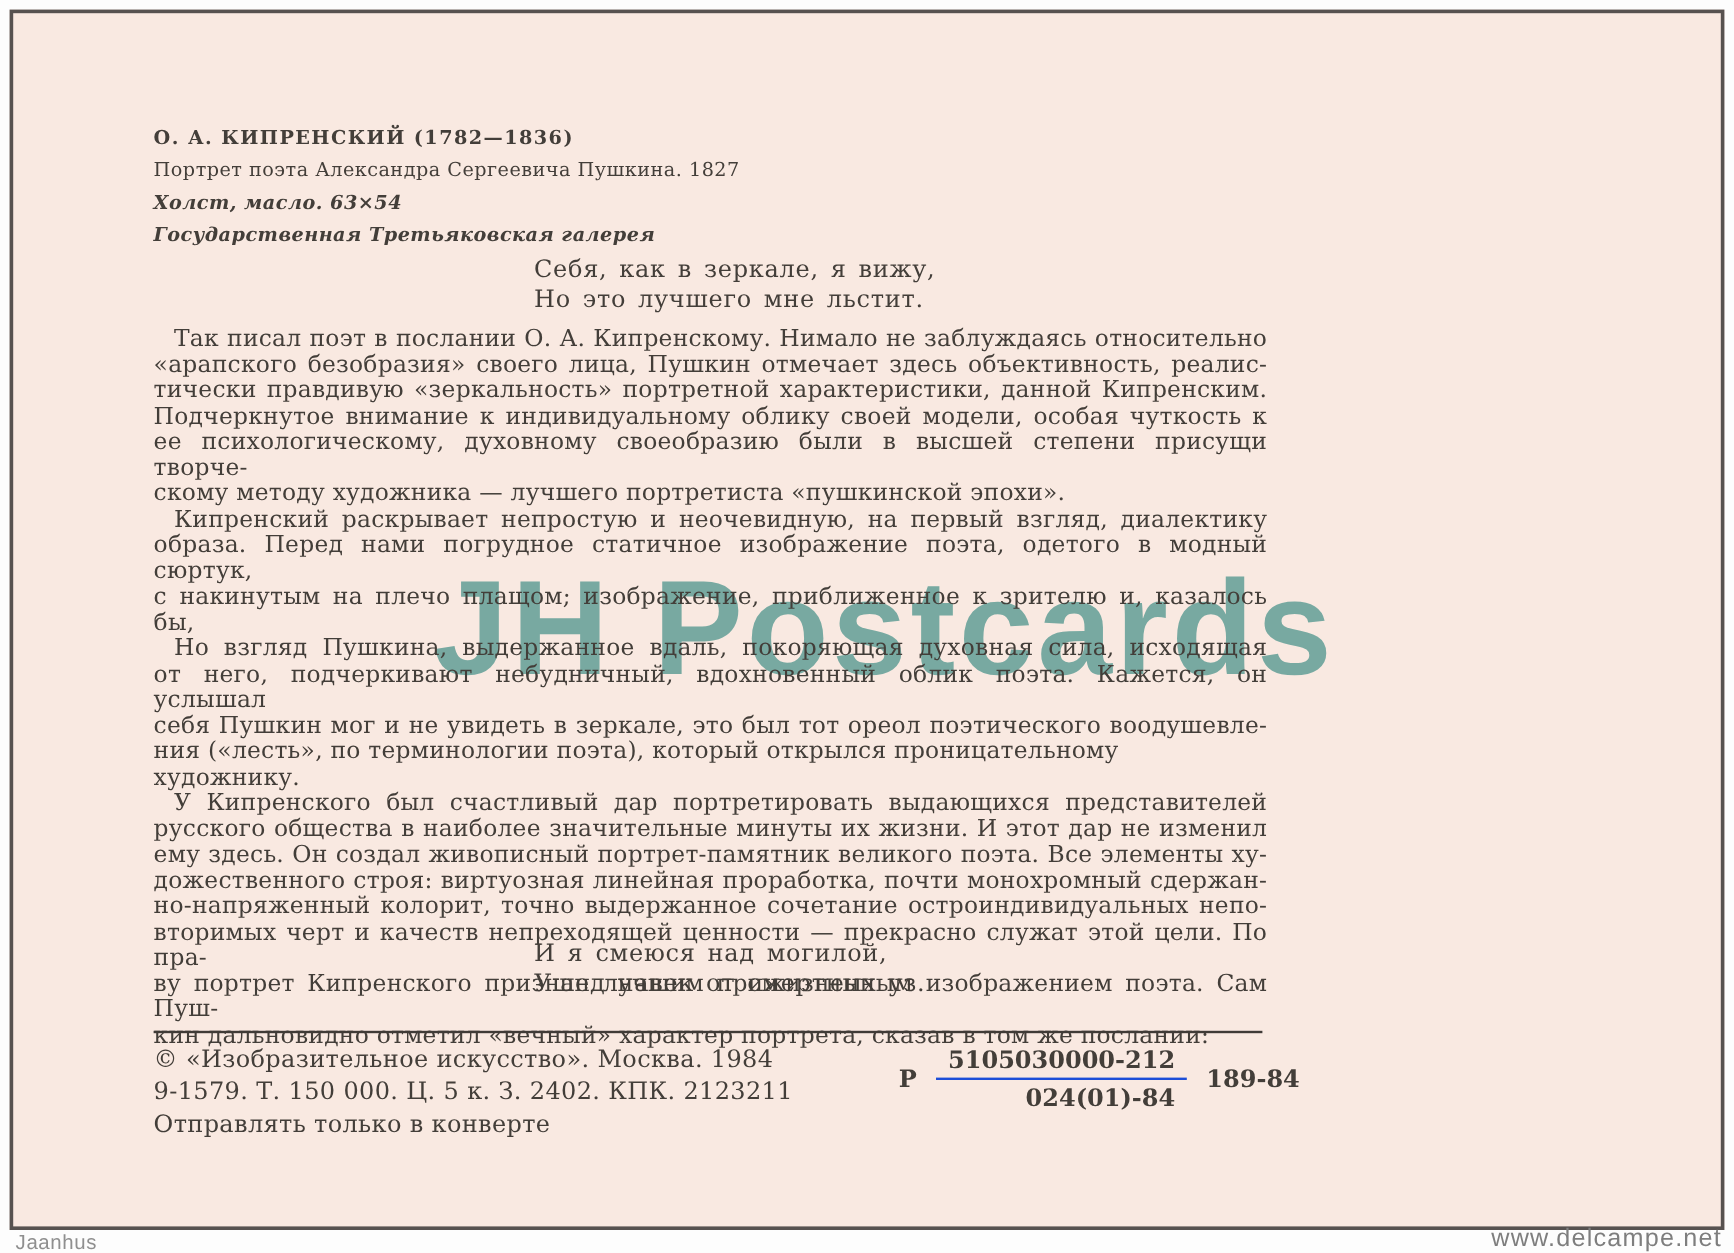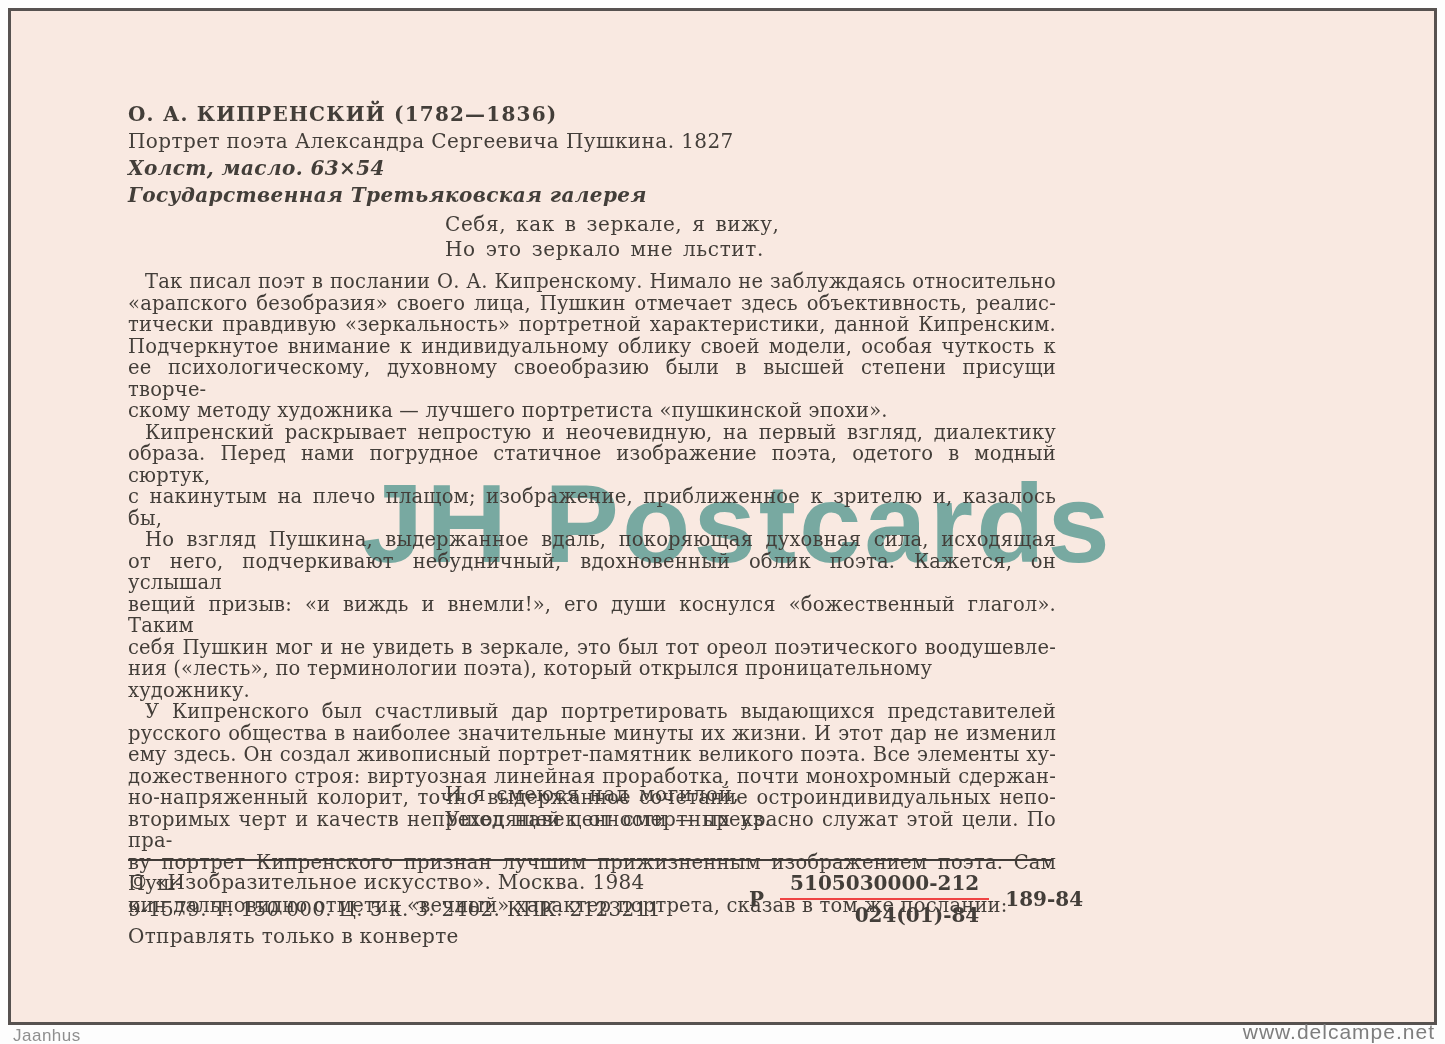--- a/index.html
+++ b/index.html
@@ -41,21 +41,21 @@
     white-space: nowrap;
     z-index: 1;
     user-select: none;
   }
   .content { position: absolute; inset: 0; z-index: 2; color: #433e39; }
 
   .caption {
     position: absolute;
     left: 117px;
     top: 90px;
-    font-size: 20px;
+    font-size: 16px;
     line-height: 27px;
     letter-spacing: 0.4px;
     white-space: nowrap;
   }
   .caption .artist { font-weight: bold; letter-spacing: 1.2px; }
   .caption .ital { font-style: italic; font-weight: 600; }
 
   .epigraph {
     position: absolute;
     left: 434px;
@@ -104,21 +104,21 @@
     top: 860px;
     display: flex;
     align-items: center;
     gap: 16px;
     font-size: 20px;
     font-weight: bold;
     color: #433e39;
   }
   .index-frac { display: inline-block; text-align: right; }
   .index-frac .num { padding: 0 10px 3px 10px; }
-  .index-frac .den { border-top: 2px solid #ef4444; padding: 3px 10px 0 10px; }
+  .index-frac .den { border-top: 2px solid #1d4ed8; padding: 3px 10px 0 10px; }
 
   .corner-label {
     position: absolute;
     font-family: "Liberation Sans", sans-serif;
     color: #8f8f8f;
   }
   .wm-left  { left: 13px; top: 1026px; font-size: 17px; letter-spacing: 0.5px; }
   .wm-right { right: 10px; top: 1020px; font-size: 21px; letter-spacing: 1px; color: #7e7e7e; }
 </style>
 </head>
@@ -134,41 +134,40 @@
 
       <div class="caption">
         <div class="artist">О. А. КИПРЕНСКИЙ (1782—1836)</div>
         <div>Портрет поэта Александра Сергеевича Пушкина. 1827</div>
         <div class="ital">Холст, масло. 63×54</div>
         <div class="ital">Государственная Третьяковская галерея</div>
       </div>
 
       <div class="epigraph top">
           <div class="tline">Себя, как в зеркале, я вижу,</div>
-          <div class="tline">Но это зеркало мне льстит.</div>
+          <div class="tline">Но это лучшего мне льстит.</div>
         </div>
 
       <div class="bodytext">
         <div>
             <div class="tline just indent">Так писал поэт в послании О. А. Кипренскому. Нимало не заблуждаясь относительно</div>
             <div class="tline just">«арапского безобразия» своего лица, Пушкин отмечает здесь объективность, реалис-</div>
             <div class="tline just">тически правдивую «зеркальность» портретной характеристики, данной Кипренским.</div>
             <div class="tline just">Подчеркнутое внимание к индивидуальному облику своей модели, особая чуткость к</div>
             <div class="tline just">ее психологическому, духовному своеобразию были в высшей степени присущи творче-</div>
             <div class="tline">скому методу художника — лучшего портретиста «пушкинской эпохи».</div>
           </div>
         <div>
             <div class="tline just indent">Кипренский раскрывает непростую и неочевидную, на первый взгляд, диалектику</div>
             <div class="tline just">образа. Перед нами погрудное статичное изображение поэта, одетого в модный сюртук,</div>
             <div class="tline just">с накинутым на плечо плащом; изображение, приближенное к зрителю и, казалось бы,</div>
           </div>
         <div>
             <div class="tline just indent">Но взгляд Пушкина, выдержанное вдаль, покоряющая духовная сила, исходящая</div>
             <div class="tline just">от него, подчеркивают небудничный, вдохновенный облик поэта. Кажется, он услышал</div>
-            <div class="tline just">вещий призыв: «и виждь и внемли!», его души коснулся «божественный глагол». Таким</div>
             <div class="tline just">себя Пушкин мог и не увидеть в зеркале, это был тот ореол поэтического воодушевле-</div>
             <div class="tline">ния («лесть», по терминологии поэта), который открылся проницательному художнику.</div>
           </div>
         <div>
             <div class="tline just indent">У Кипренского был счастливый дар портретировать выдающихся представителей</div>
             <div class="tline just">русского общества в наиболее значительные минуты их жизни. И этот дар не изменил</div>
             <div class="tline just">ему здесь. Он создал живописный портрет-памятник великого поэта. Все элементы ху-</div>
             <div class="tline just">дожественного строя: виртуозная линейная проработка, почти монохромный сдержан-</div>
             <div class="tline just">но-напряженный колорит, точно выдержанное сочетание остроиндивидуальных непо-</div>
             <div class="tline just">вторимых черт и качеств непреходящей ценности — прекрасно служат этой цели. По пра-</div>

